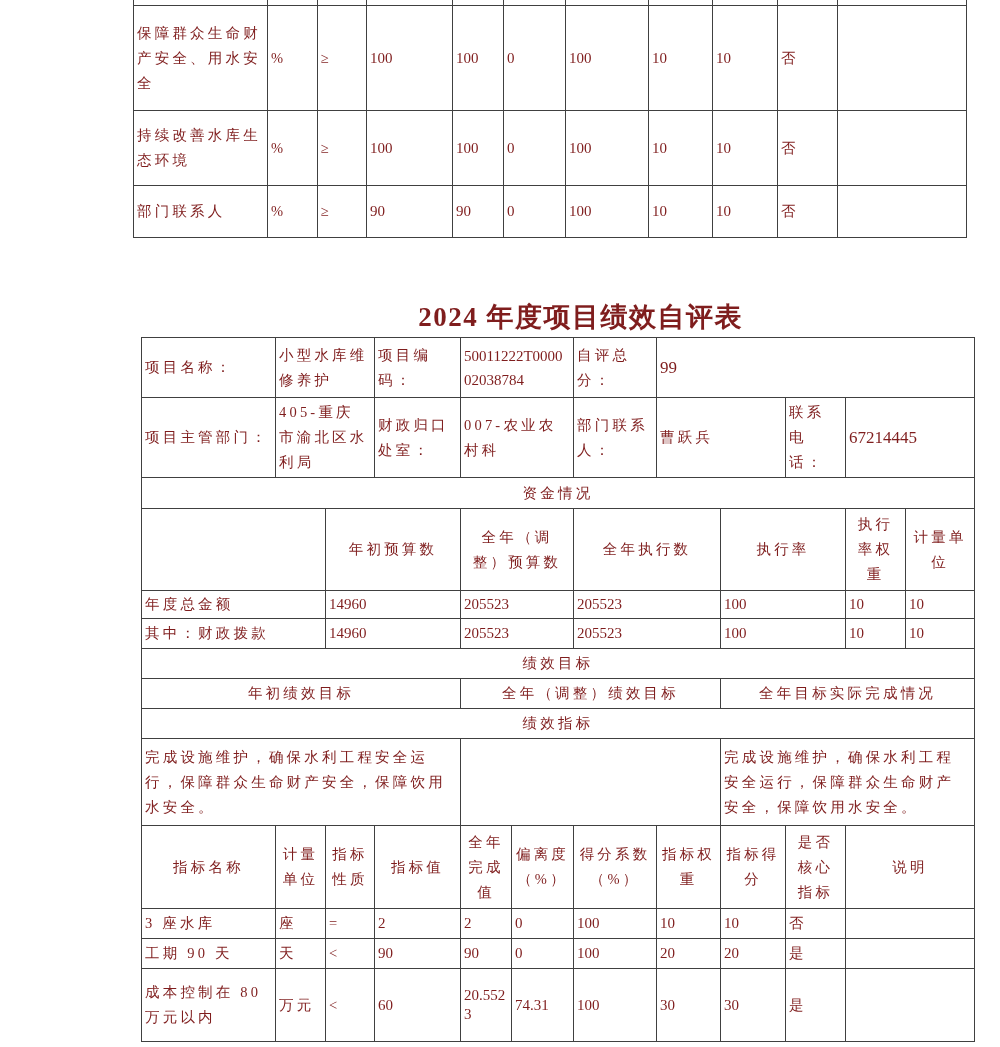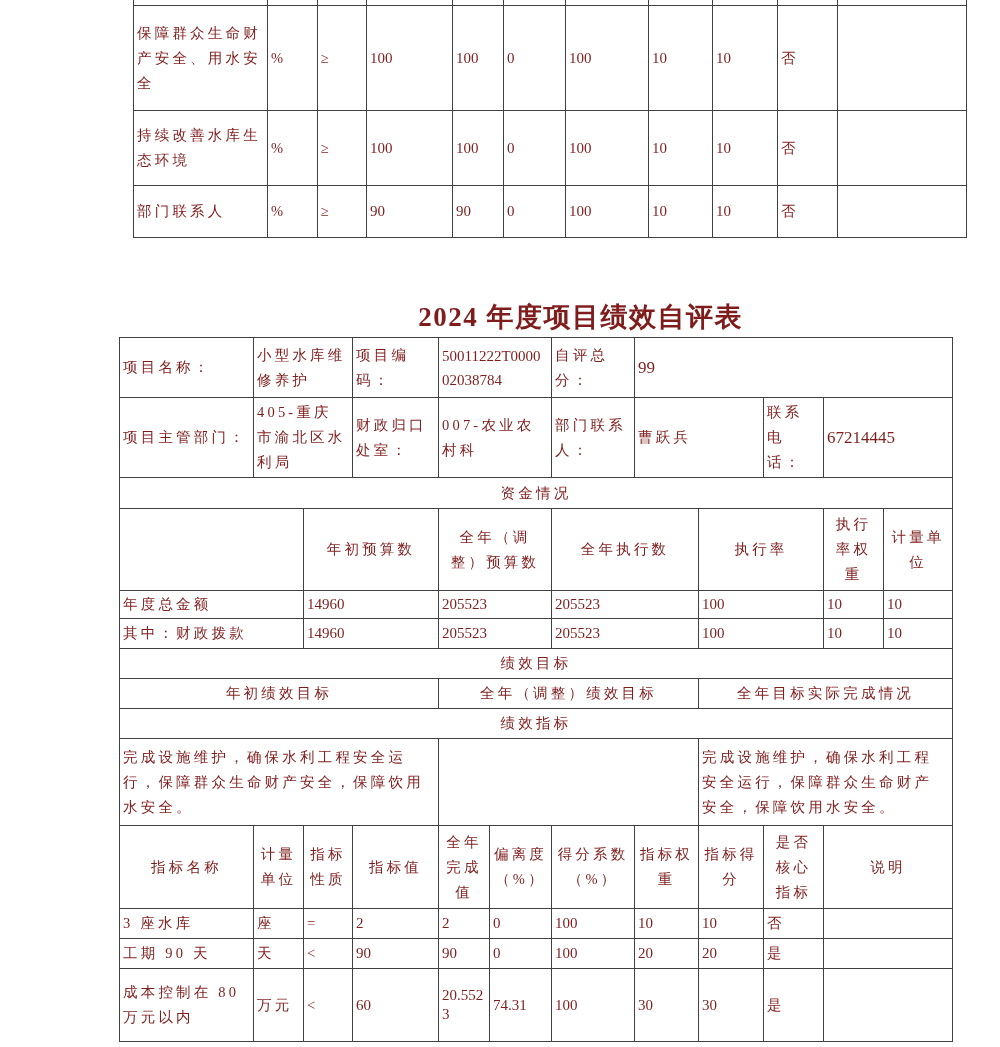--- a/index.html
+++ b/index.html
@@ -10,21 +10,21 @@
      letter-spacing:3.2px;vertical-align:middle;overflow:hidden;word-break:normal;}
   .ctr{text-align:center;}
   .num{text-align:left;letter-spacing:0;font-size:15px;}
   .lat{letter-spacing:0;font-size:17px;}
   .brk{letter-spacing:0;font-size:15px;word-break:break-all;line-height:24px;}
   .wrapany{overflow-wrap:anywhere;word-break:break-all;line-height:19px;}
   .doc-title{position:absolute;top:286px;left:151px;width:833px;margin:13px;
      text-align:center;font-size:27px;font-weight:bold;letter-spacing:1.5px;
      font-family:"Liberation Serif","DejaVu Serif",serif;}
   #top-table{left:133px;top:-12px;width:833px;}
-  #main-table{left:119px;top:337px;width:833px;}
+  #main-table{left:141px;top:337px;width:833px;}
 </style>
 </head>
 <body>
 
 <div class="page">
 
   <table id="top-table">
     <colgroup>
       <col style="width:134px">
         <col style="width:50px">

